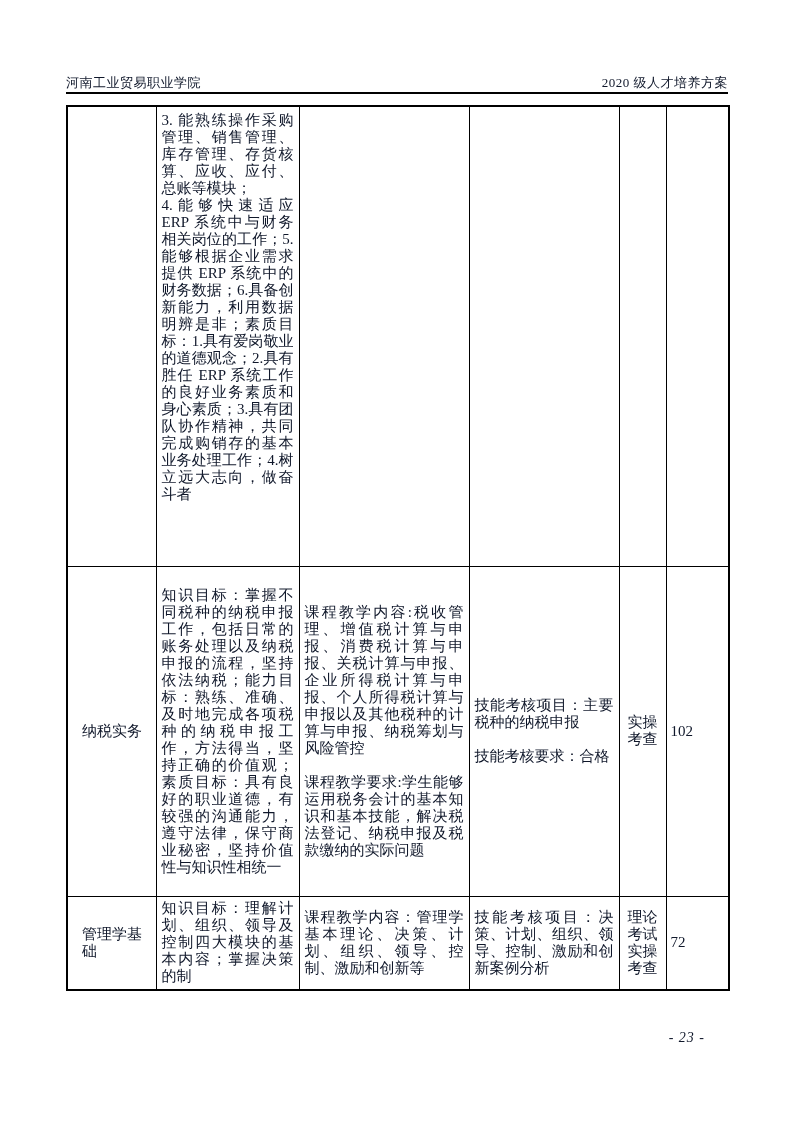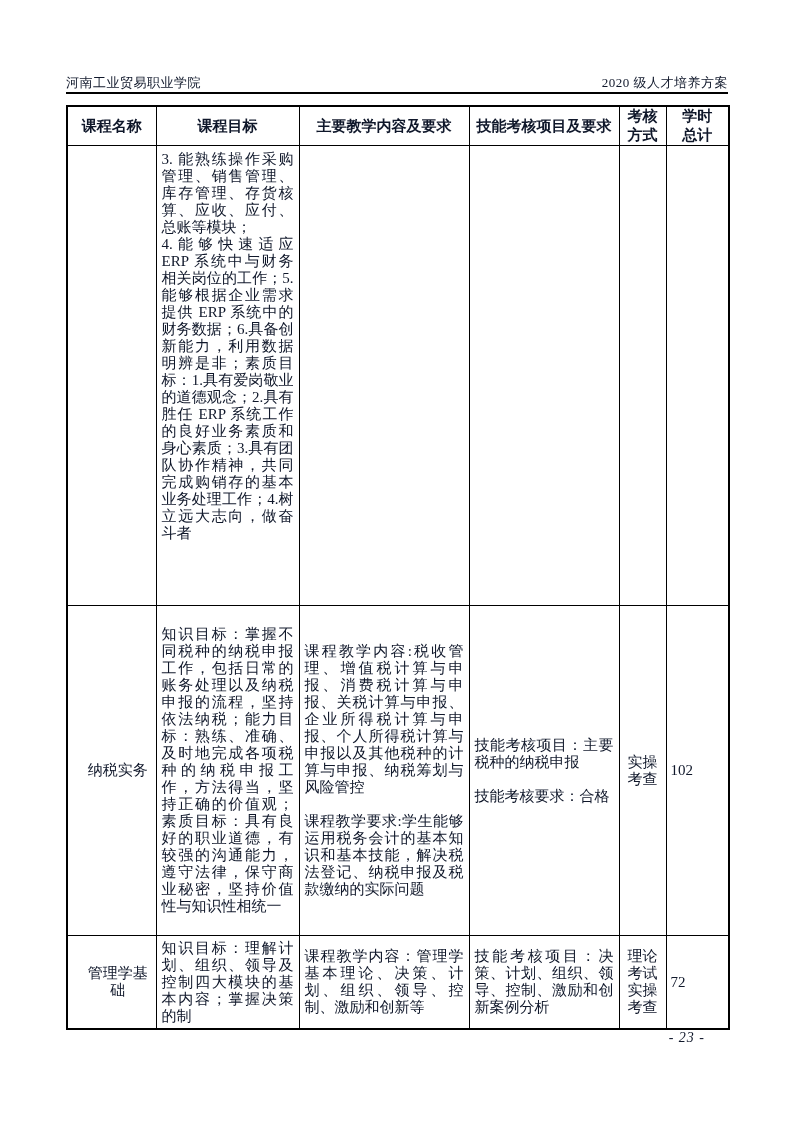--- a/index.html
+++ b/index.html
@@ -65,21 +65,21 @@
     line-height: 17px;
     vertical-align: middle;
     padding: 0 4px;
   }
   tr.row-header { height: 38px; }
   tr.row-1 { height: 460px; }
   tr.row-2 { height: 330px; }
   tr.row-3 { height: 84px; }
 
   td.cell-course {
-    text-align: center;
+    text-align: left;
     padding-left: 14px;
     padding-right: 2px;
   }
   td.cell-objectives {
     text-align: justify;
     text-align-last: left;
     white-space: pre-line;
     padding: 0 5px;
   }
   td.cell-objectives.top { vertical-align: top; padding-top: 5px; }
@@ -127,30 +127,20 @@
   <table class="course-table">
     <colgroup>
       <col style="width:89px">
       <col style="width:143px">
       <col style="width:170px">
       <col style="width:150px">
       <col style="width:47px">
       <col style="width:63px">
     </colgroup>
     <tbody>
-      <tr class="row-header">
-        <th>课程名称</th>
-        <th>课程目标</th>
-        <th>主要教学内容及要求</th>
-        <th>技能考核项目及要求</th>
-        <th>考核
-方式</th>
-        <th>学时
-总计</th>
-      </tr>
 
       <tr class="row-1">
         <td class="cell-course"></td>
         <td class="cell-objectives top">3. 能熟练操作采购管理、销售管理、库存管理、存货核算、应收、应付、总账等模块；
 4.能够快速适应 ERP 系统中与财务相关岗位的工作；5. 能够根据企业需求提供 ERP 系统中的财务数据；6.具备创新能力，利用数据明辨是非；素质目标：1.具有爱岗敬业的道德观念；2.具有胜任 ERP 系统工作的良好业务素质和身心素质；3.具有团队协作精神，共同完成购销存的基本业务处理工作；4.树立远大志向，做奋斗者</td>
         <td class="cell-content"></td>
         <td class="cell-assessment"></td>
         <td class="cell-method"></td>
         <td class="cell-hours"></td>
       </tr>

